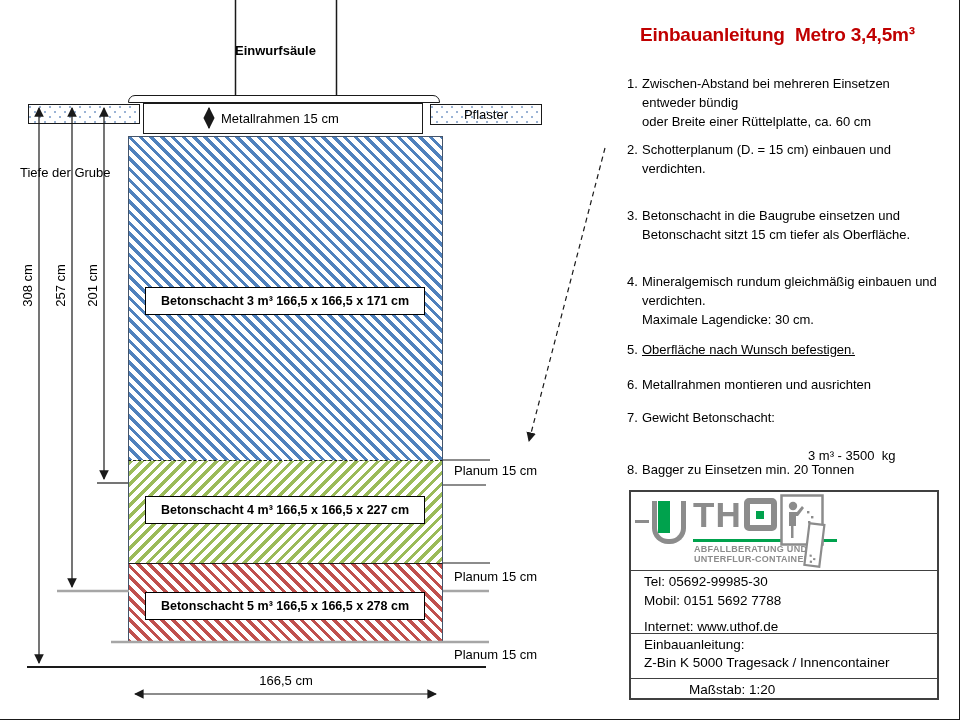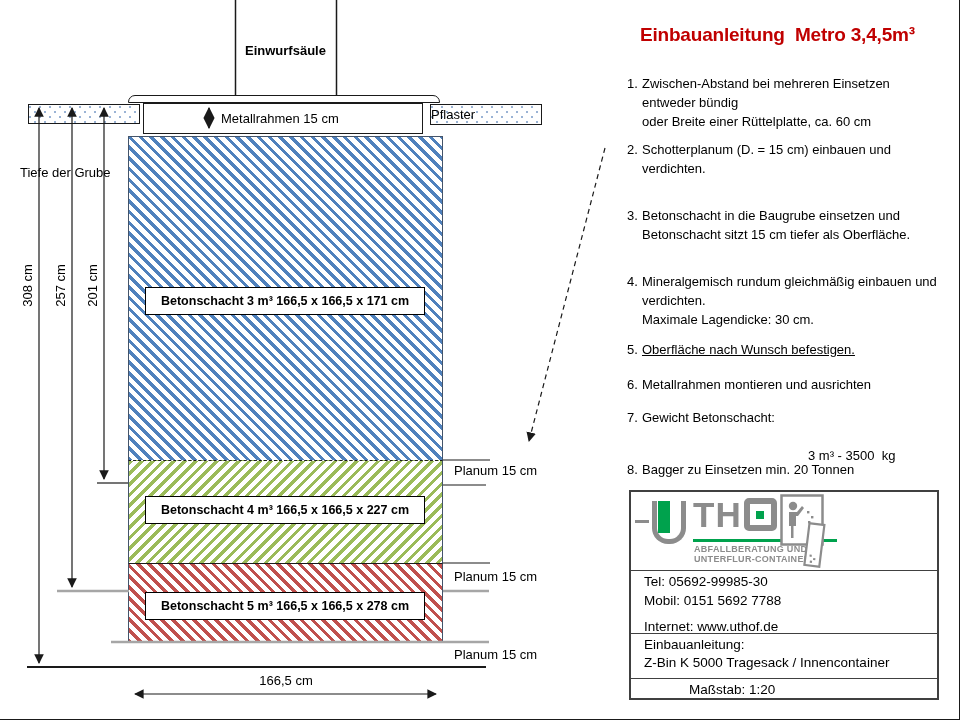--- a/index.html
+++ b/index.html
@@ -47,28 +47,28 @@
   .edge-b{position:absolute;left:0;bottom:0;width:100%;height:0;border-top:1.5px solid #1a1a1a;}
   .edge-r{position:absolute;right:0;top:0;height:100%;width:0;border-left:1.5px solid #1a1a1a;}
 </style>
 </head>
 <body>
 
 <div id="stage">
 
   <div class="abs pflaster" style="left:28px;top:104px;width:110px;height:18px;"></div>
   <div class="abs pflaster" style="left:430px;top:104px;width:110px;height:19px;">
-    <div class="abs txt" style="left:0;top:2px;width:110px;text-align:left;">Pflaster</div>
+    <div class="abs txt" style="left:0;top:2px;width:110px;text-align:center;">Pflaster</div>
   </div>
 
   <div class="abs flange" style="left:128px;top:95px;width:310px;height:6px;"></div>
   <div class="abs metall" style="left:143px;top:103px;width:278px;height:29px;"></div>
   <div class="abs txt" style="left:221px;top:111px;z-index:4;">Metallrahmen 15 cm</div>
 
-  <div class="abs txt" style="left:235px;top:43px;width:101px;text-align:center;font-weight:bold;">Einwurfsäule</div>
+  <div class="abs txt" style="left:235px;top:43px;width:101px;text-align:left;font-weight:bold;">Einwurfsäule</div>
 
   <div class="abs h-blue" style="left:128px;top:136px;width:313px;height:324px;"></div>
   <div class="abs h-green" style="left:128px;top:460px;width:313px;height:103px;"></div>
   <div class="abs h-red" style="left:128px;top:563px;width:313px;height:79px;"></div>
 
   <div class="abs shaftbox" style="left:145px;top:287px;width:278px;height:26px;">Betonschacht 3 m³ 166,5 x 166,5 x 171 cm</div>
   <div class="abs shaftbox" style="left:145px;top:496px;width:278px;height:26px;">Betonschacht 4 m³ 166,5 x 166,5 x 227 cm</div>
   <div class="abs shaftbox" style="left:145px;top:592px;width:278px;height:26px;">Betonschacht 5 m³ 166,5 x 166,5 x 278 cm</div>
 
   <div class="abs txt wbg" style="left:18px;top:165px;">Tiefe der Grube</div>

